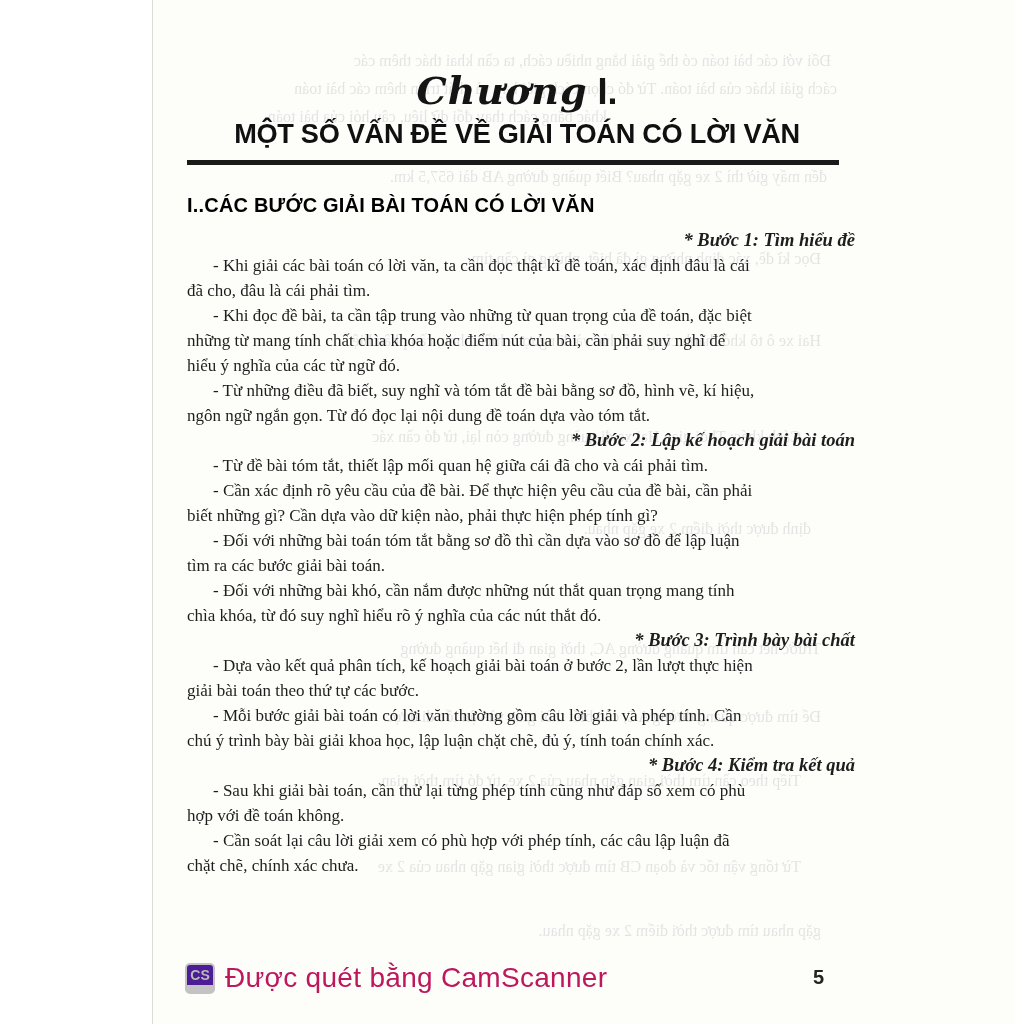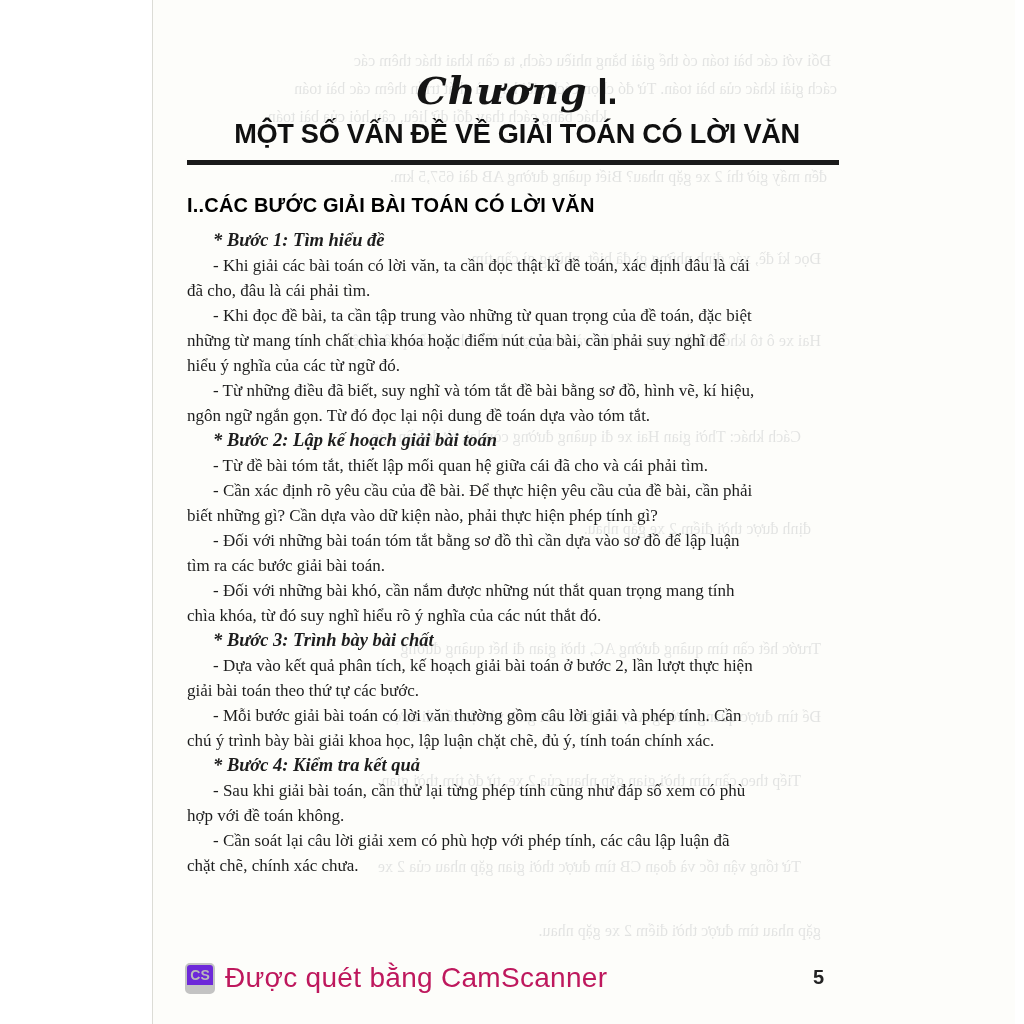--- a/index.html
+++ b/index.html
@@ -61,35 +61,35 @@
     font-family:"Liberation Sans",sans-serif;font-weight:bold;
     font-size:20px;color:#000000;letter-spacing:0.2px;
   }
   .content{
     position:absolute;top:228px;left:34px;width:668px;
     font-family:"Liberation Serif",serif;font-size:17px;line-height:25px;
     color:#1d1d1d;
   }
   .content .step{
     font-weight:bold;font-style:italic;font-size:18.5px;
-    text-indent:26px;margin:0;
+    text-indent:26px;margin:0;text-align:right;
   }
   .content .para{
     white-space:pre-line;text-indent:26px;margin:0;
   }
   .footer{
     position:absolute;top:962px;left:32px;
     display:flex;align-items:center;gap:10px;
   }
   .cs-logo{
     width:26px;height:20px;
     border:2px solid #c3c3c3;border-bottom:9px solid #c3c3c3;border-radius:5px;
     display:flex;align-items:center;justify-content:center;
     font-family:"Liberation Sans",sans-serif;font-weight:bold;
-    font-size:14px;color:#b9b9b9;background:#6d28d9;
+    font-size:14px;color:#b9b9b9;background:#4c1d95;
   }
   .scanner-text{
     font-family:Liberation Sans, sans-serif;font-size:28px;
     color:#be185d;letter-spacing:0.3px;
   }
   .page-num{
     position:absolute;top:966px;left:660px;
     font-family:"Liberation Sans",sans-serif;font-weight:bold;
     font-size:20px;color:#232323;
   }

